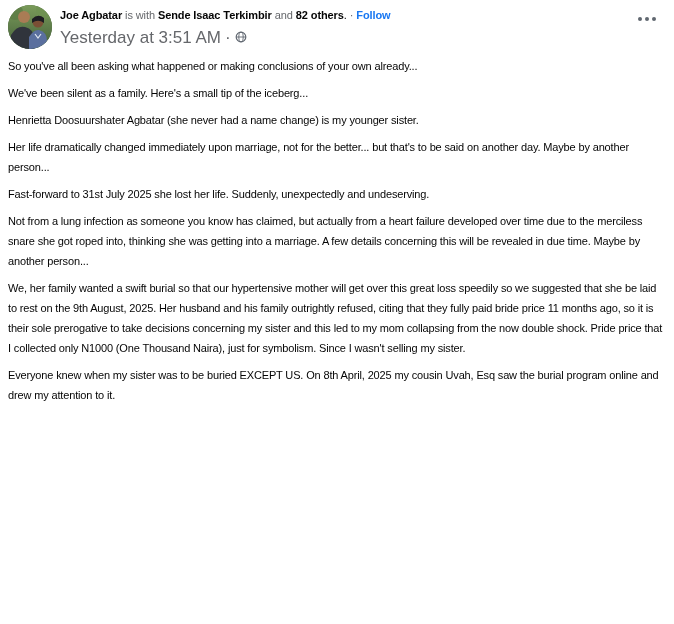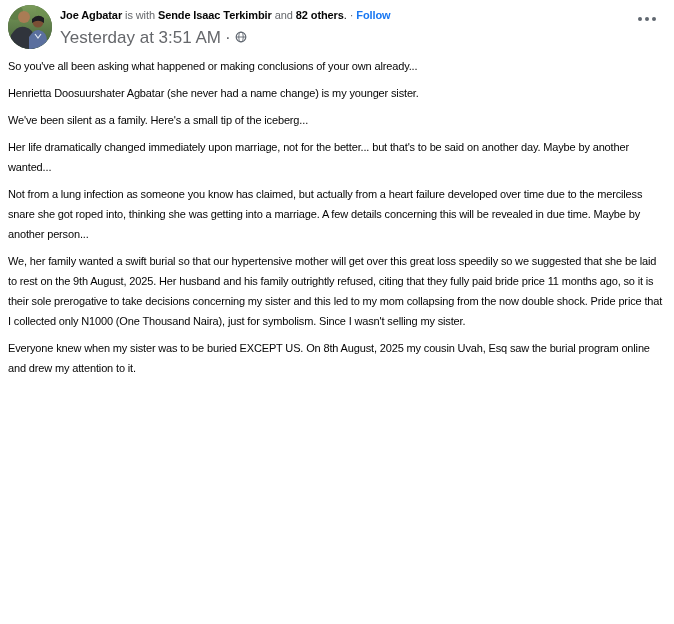--- a/index.html
+++ b/index.html
@@ -141,21 +141,22 @@
     <div class="options-btn">
       <span class="dot"></span>
       <span class="dot"></span>
       <span class="dot"></span>
     </div>
 
   </div>
 
   <div class="post-body">
     <p>So you've all been asking what happened or making conclusions of your own already...</p>
+    <p>We've been silent as a family. Here's a small tip of the iceberg...</p>
     <p>Henrietta Doosuurshater Agbatar (she never had a name change) is my younger sister.</p>
-    <p>We've been silent as a family. Here's a small tip of the iceberg...</p>
-    <p>Her life dramatically changed immediately upon marriage, not for the better... but that's to be said on another day. Maybe by another wanted...</p>
+    <p>Her life dramatically changed immediately upon marriage, not for the better... but that's to be said on another day. Maybe by another person...</p>
+    <p>Fast-forward to 31st July 2025 she lost her life. Suddenly, unexpectedly and undeserving.</p>
     <p>Not from a lung infection as someone you know has claimed, but actually from a heart failure developed over time due to the merciless snare she got roped into, thinking she was getting into a marriage. A few details concerning this will be revealed in due time. Maybe by another person...</p>
     <p>We, her family wanted a swift burial so that our hypertensive mother will get over this great loss speedily so we suggested that she be laid to rest on the 9th August, 2025. Her husband and his family outrightly refused, citing that they fully paid bride price 11 months ago, so it is their sole prerogative to take decisions concerning my sister and this led to my mom collapsing from the now double shock. Pride price that I collected only N1000 (One Thousand Naira), just for symbolism. Since I wasn't selling my sister.</p>
-    <p>Everyone knew when my sister was to be buried EXCEPT US. On 8th August, 2025 my cousin Uvah, Esq saw the burial program online and drew my attention to it.</p>
+    <p>Everyone knew when my sister was to be buried EXCEPT US. On 8th April, 2025 my cousin Uvah, Esq saw the burial program online and drew my attention to it.</p>
   </div>
 
 </div>
 
 </body></html>

